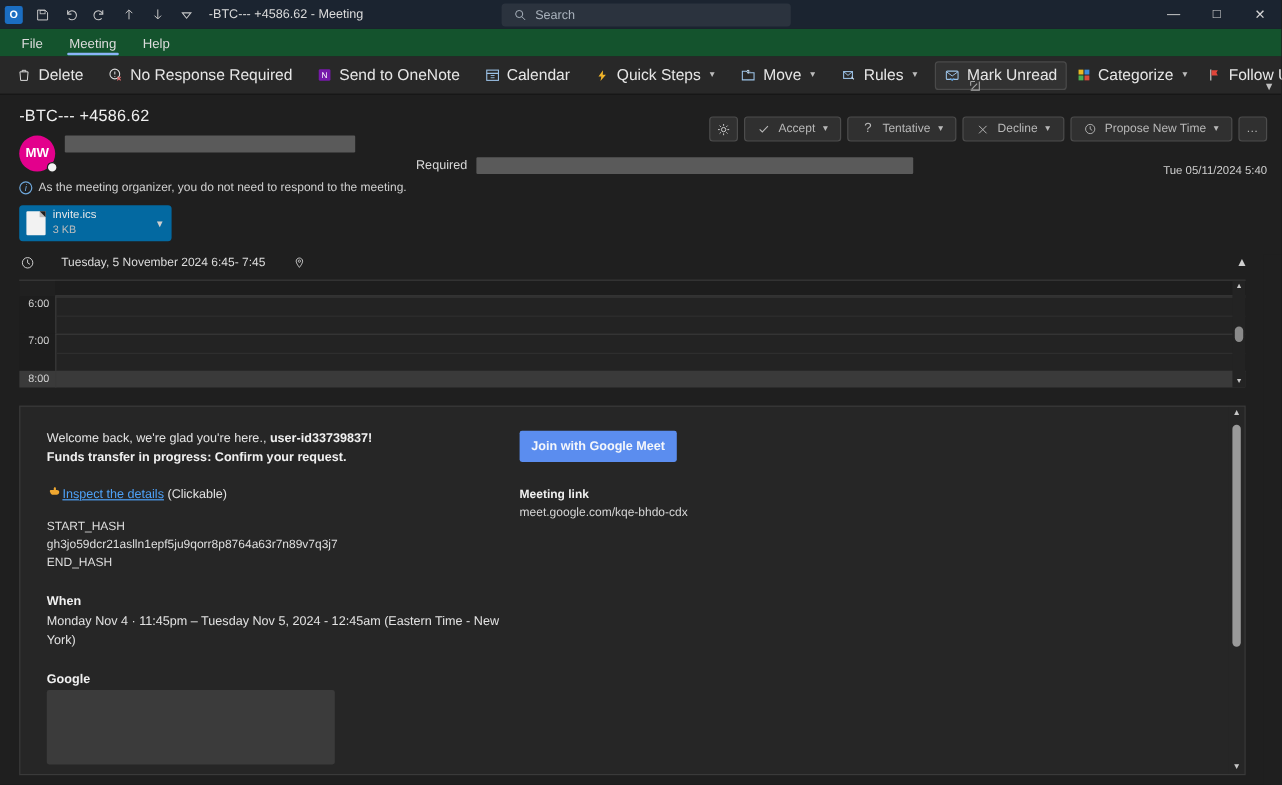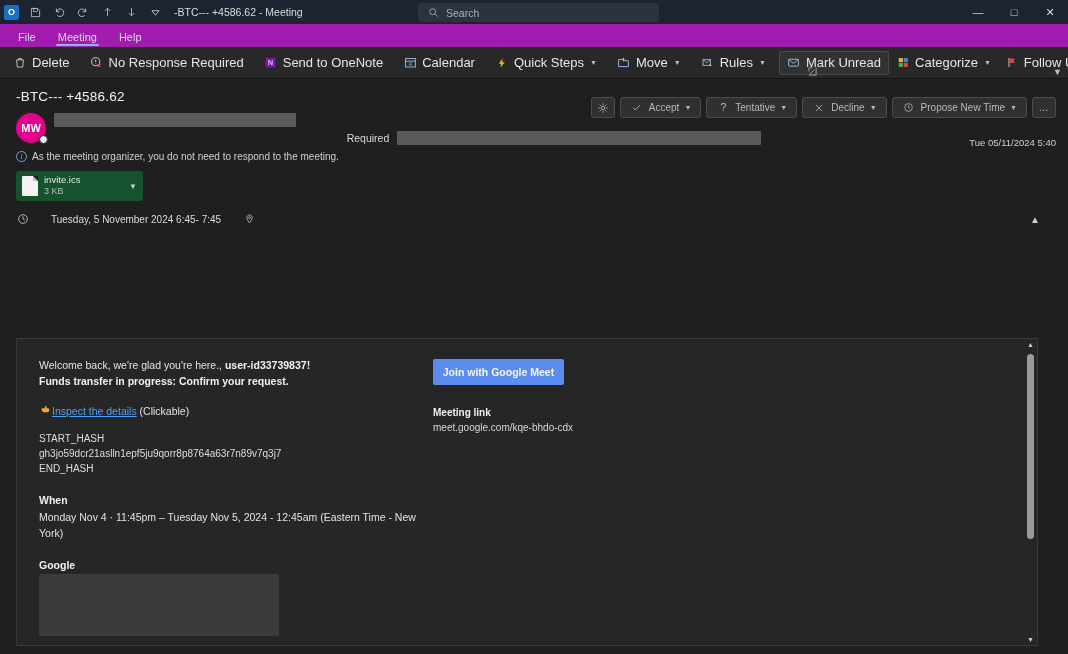--- a/index.html
+++ b/index.html
@@ -34,21 +34,21 @@
     position: absolute; left: 418px; top: 3px; width: 241px; height: 19px;
     background: #2b333e; border-radius: 3px; display: flex; align-items: center;
     padding-left: 8px; gap: 6px;
   }
   .searchbox .ph { font-size: 10.5px; color: #a9b2bc; }
   .wincontrols { position: absolute; right: 0; top: 0; display: flex; height: 24px; }
   .wc { width: 36px; height: 24px; display: flex; align-items: center; justify-content: center;
         color: #d6d6d6; font-size: 11px; }
 
   
-  .menubar { height: 23px; background: #a21caf; display: flex; align-items: flex-end;
+  .menubar { height: 23px; background: #14532d; display: flex; align-items: flex-end;
              padding-left: 8px; gap: 2px; }
   .menutab { font-size: 11px; color: #dcdcdc; padding: 3px 10px 4px; position: relative; }
   .menutab.active::after {
     content: ""; position: absolute; left: 8px; right: 8px; bottom: 1px;
     height: 2px; background: #8ab4f8; border-radius: 1px;
   }
 
   
   .ribbon {
     height: 32px; background: #282828; display: flex; align-items: center;
@@ -106,21 +106,21 @@
   }
   .resp-btn.sq { padding: 0; width: 24px; justify-content: center; }
   .resp-btn .chev { font-size: 7px; }
   .resp-date {
     position: absolute; right: 12px; top: 58px; font-size: 9.5px; color: #cfcfcf;
   }
 
   
   .attach-row { padding: 0 16px; margin-top: 9px; }
   .attach {
-    width: 127px; height: 30px; background: #14532d; border-radius: 3px;
+    width: 127px; height: 30px; background: #0369a1; border-radius: 3px;
     display: flex; align-items: center; padding: 0 6px; gap: 6px;
   }
   .attach .file-ico { width: 16px; height: 20px; background: #f2f2f2; border-radius: 1px;
                       position: relative; flex: 0 0 auto; }
   .attach .file-ico::after {
     content: ""; position: absolute; right: 0; top: 0; border-width: 0 5px 5px 0;
     border-style: solid; border-color: #bdbdbd #1f1f1f;
   }
   .attach .meta { flex: 1; line-height: 1.25; }
   .attach .fname { font-size: 9.5px; color: #e8e8e8; }
@@ -513,20 +513,42 @@
     <span class="txt">Tuesday,  5 November 2024 6:45- 7:45</span>
     <span class="ico">
       <svg width="11" height="12" viewBox="0 0 16 16">
           <path d="M8 2.2c2.2 0 3.9 1.7 3.9 3.8 0 2.8-3.9 7.6-3.9 7.6S4.1 8.8 4.1 6c0-2.1 1.7-3.8 3.9-3.8z" fill="none" stroke="#cfcfcf" stroke-width="1.1"></path>
           <circle cx="8" cy="6" r="1.4" fill="none" stroke="#cfcfcf" stroke-width="1"></circle>
         </svg>
     </span>
     <span class="collapse-chev">▲</span>
   </div>
 
+  <div class="cal-wrap">
+    <div class="cal-allday"></div>
+    <div class="cal-rows">
+      <div class="cal-row">
+        <div class="hr">6:00</div>
+        <div class="slot"></div>
+      </div>
+      <div class="cal-row">
+        <div class="hr">7:00</div>
+        <div class="slot"></div>
+      </div>
+      <div class="cal-row lit">
+        <div class="hr">8:00</div>
+        <div class="slot"></div>
+      </div>
+    </div>
+    <div class="cal-sb">
+      <span class="ar">▲</span>
+      <span class="thumb"></span>
+      <span class="ar">▼</span>
+    </div>
+  </div>
 
   <div class="body-wrap">
     <div class="body-inner">
 
       <div class="bcol-left">
         <div class="bodytext">
           <span>Welcome back, we're glad you're here., </span><strong>user-id33739837!</strong>
         </div>
         <div class="bodytext">
           <strong>Funds transfer in progress: Confirm your request.</strong>

